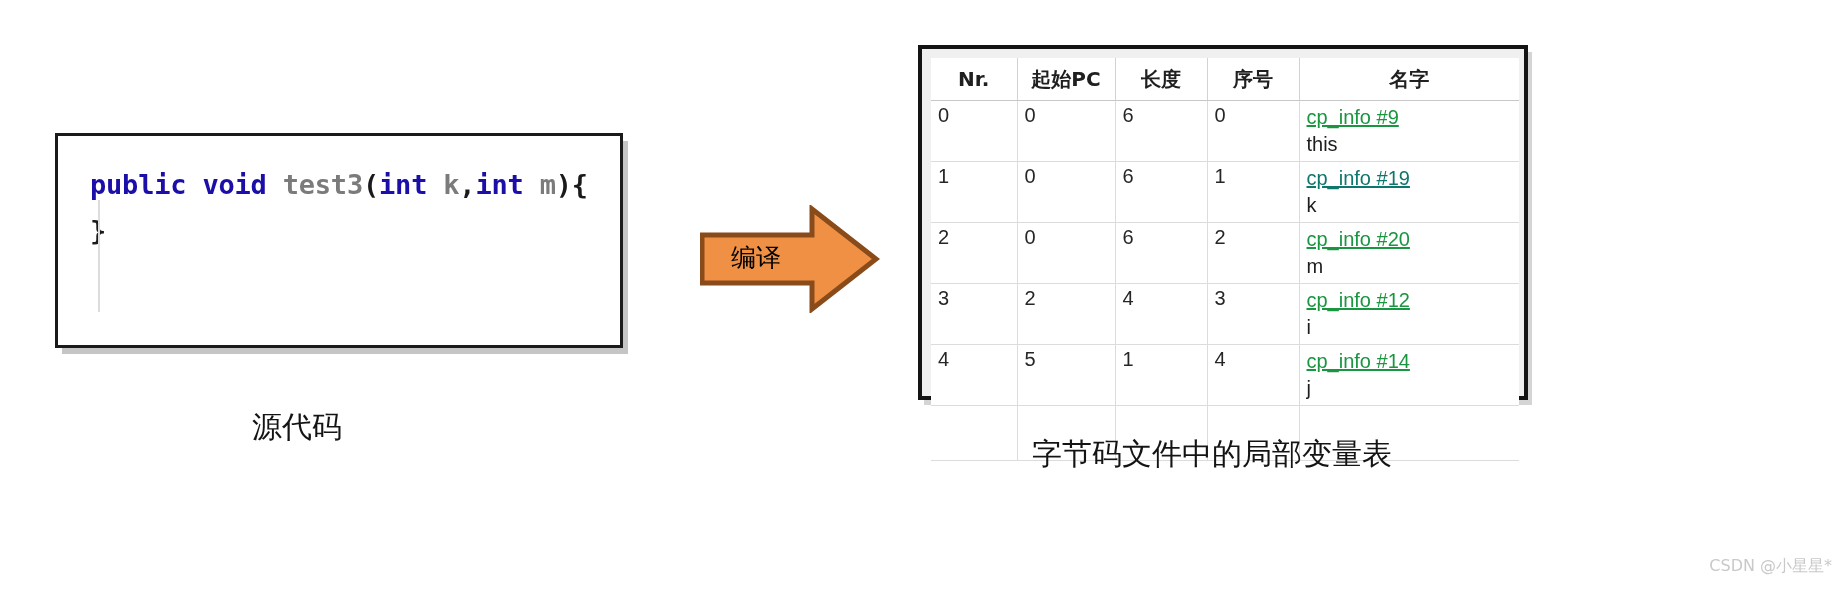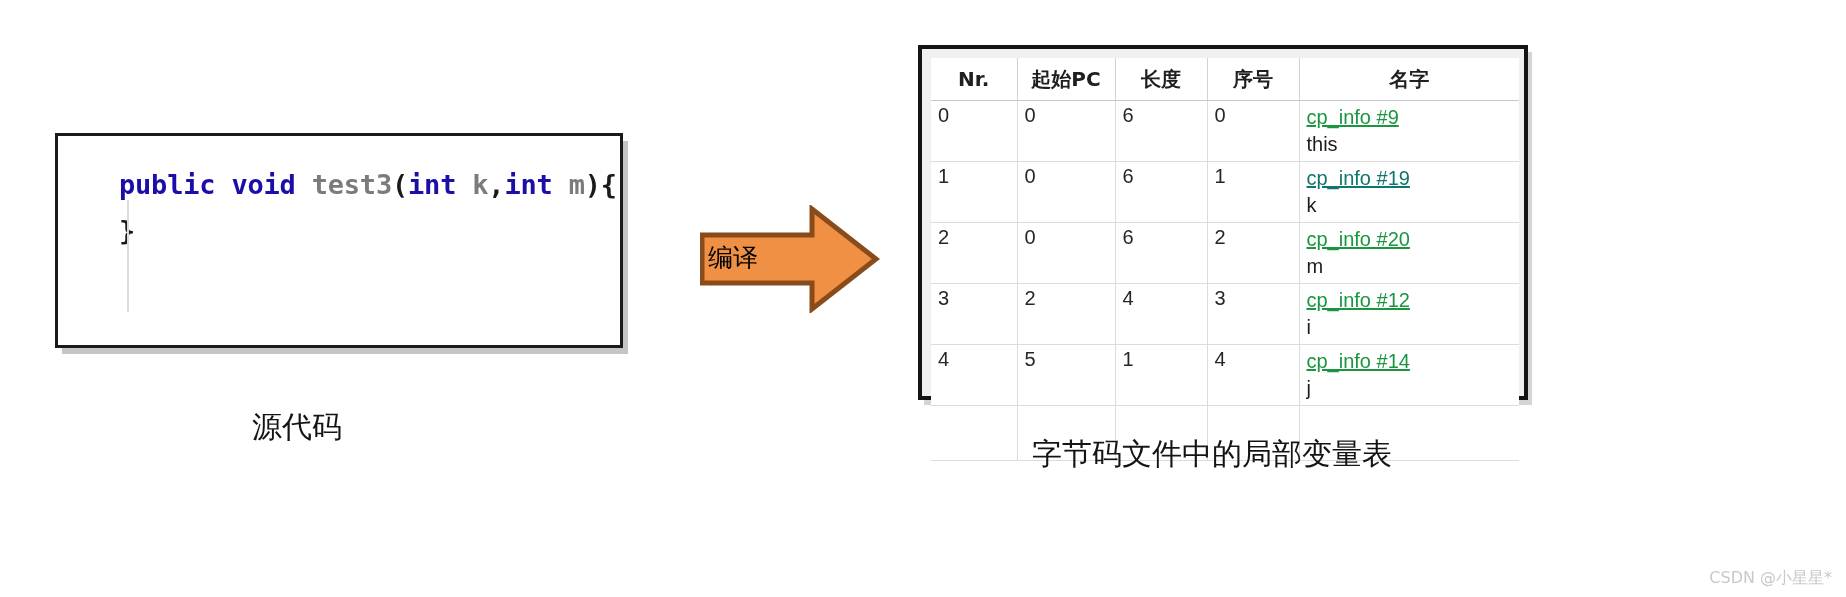--- a/index.html
+++ b/index.html
@@ -26,21 +26,20 @@
     border: 3px solid #1a1a1a;
     box-sizing: border-box;
     box-shadow: 6px 7px 0 -1px rgba(150,150,150,0.55);
   }
   #code-inner {
     position: relative;
     width: 100%;
     height: 100%;
     padding: 26px 0 0 32px;
     box-sizing: border-box;
-    margin-left: 29px;
   }
   .code-line {
     font-family: "DejaVu Sans Mono", "Liberation Mono", monospace;
     font-size: 27px;
     font-weight: bold;
     line-height: 46px;
     white-space: pre;
     letter-spacing: -0.2px;
   }
   .code-line.indent {
@@ -68,21 +67,21 @@
     top: 205px;
     width: 180px;
     height: 108px;
   }
   #arrow-wrap svg { display: block; }
   #arrow-label {
     position: absolute;
     left: 8px;
     top: 36px;
     width: 96px;
-    text-align: left;
+    text-align: center;
     font-size: 25px;
     color: #000000;
     font-family: "DejaVu Sans", "Liberation Sans", sans-serif;
     pointer-events: none;
   }
 
   
   #table-panel {
     position: absolute;
     left: 918px;
@@ -158,21 +157,21 @@
     font-family: "DejaVu Sans", "Liberation Sans", sans-serif;
     white-space: nowrap;
   }
   #caption-left  { left: 252px; top: 407px; }
   #caption-right { left: 1032px; top: 434px; }
 
   
   #watermark {
     position: absolute;
     right: 14px;
-    bottom: 8px;
+    bottom: 20px;
     font-size: 16px;
     color: #c9c9c9;
     font-family: "DejaVu Sans", "Liberation Sans", sans-serif;
     white-space: nowrap;
   }
 </style>
 </head>
 <body>
 
 <div id="code-panel">

